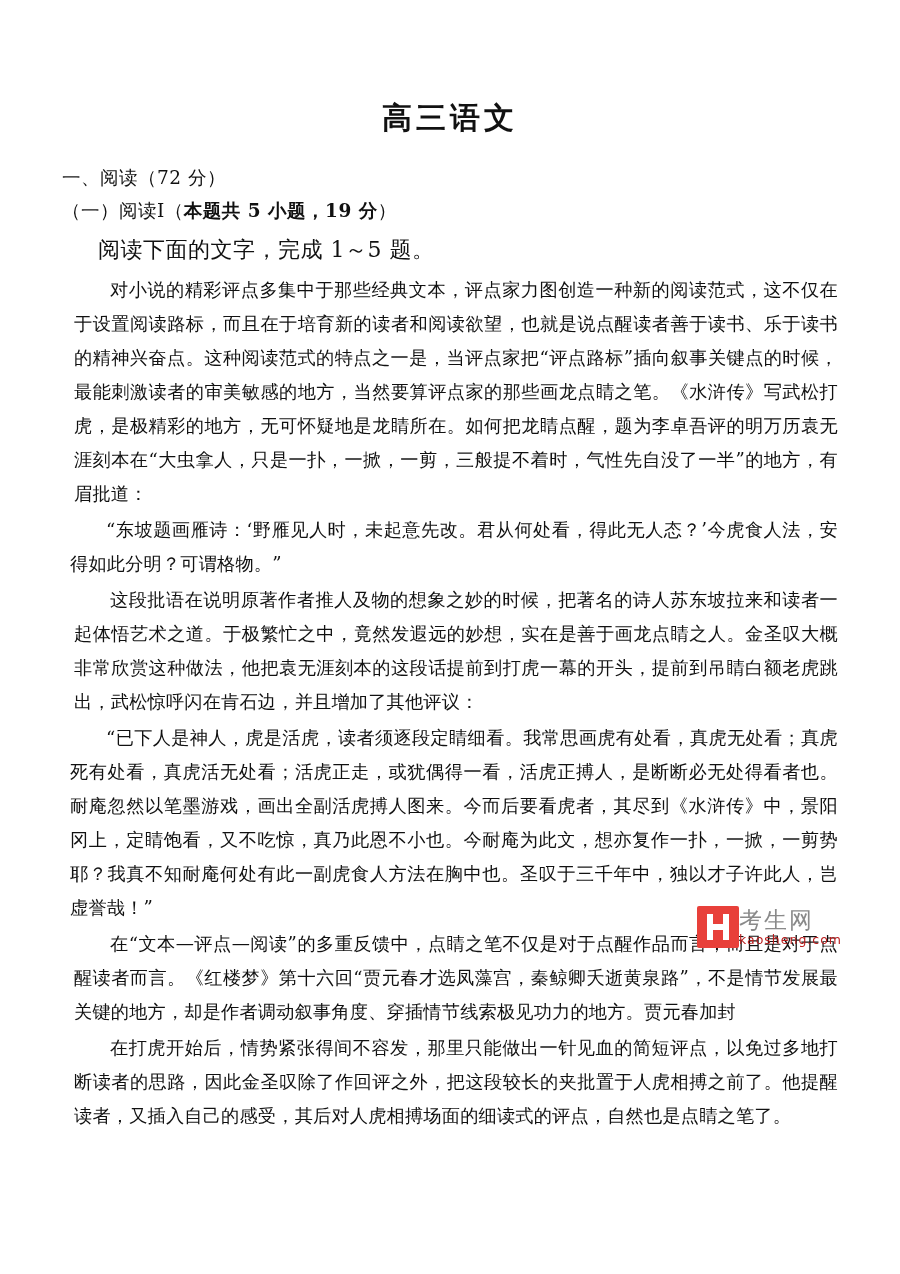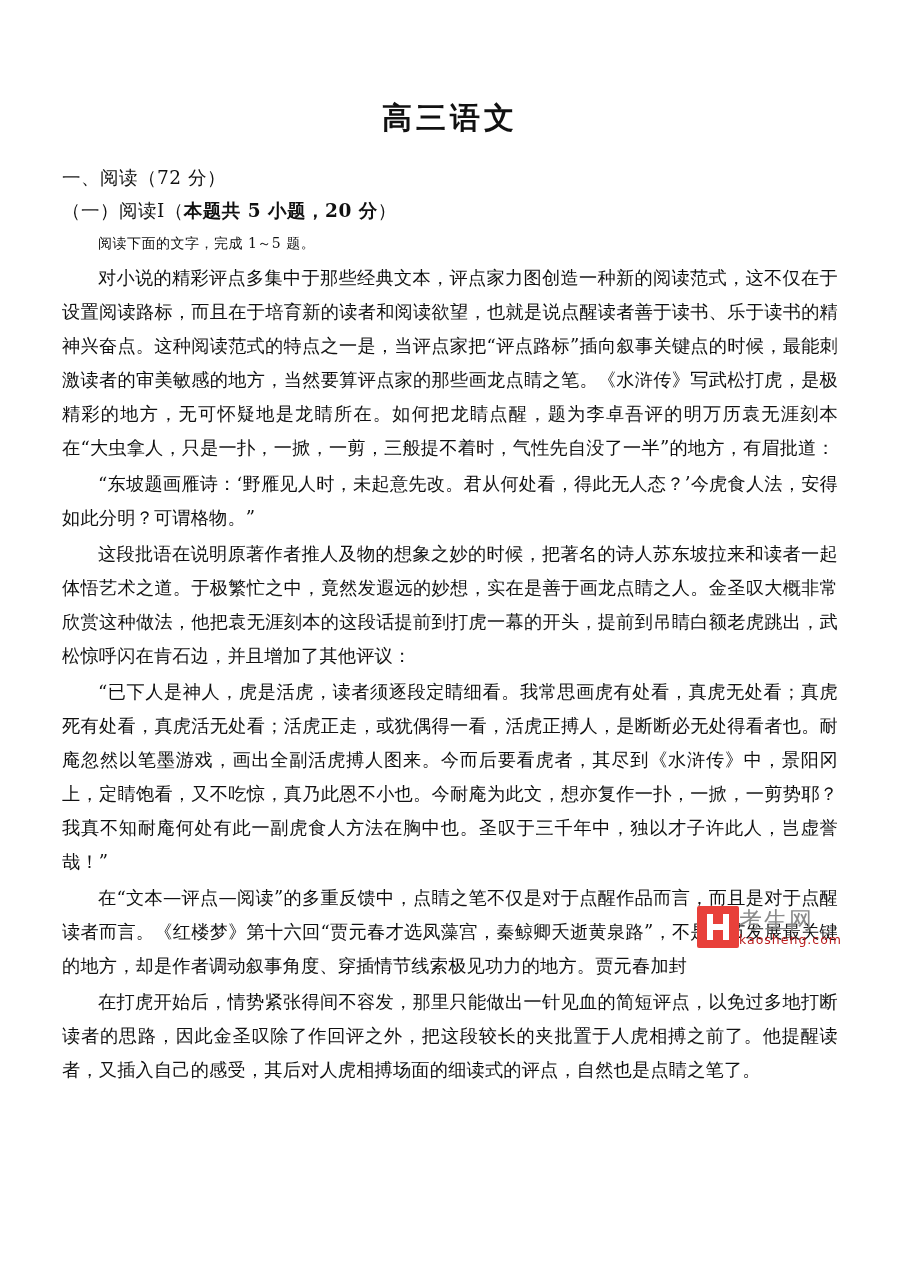--- a/index.html
+++ b/index.html
@@ -36,38 +36,38 @@
     margin: 14px 0 6px 0;
     letter-spacing: 0.5px;
   }
   .sub-head {
     font-size: 18.5px;
     margin: 8px 0 6px 0;
     letter-spacing: 0.5px;
   }
   .sub-head b { font-weight: bold; }
   .instr {
-    font-size: 14px;
+    font-size: 22px;
     margin: 12px 0 8px 0;
     text-indent: 36px;
     letter-spacing: 0.5px;
   }
   p.body-par {
     font-size: 18.2px;
     line-height: 34px;
-    margin: 0 0 2px 0;
+    margin: 0 0 2px 12px;
     text-indent: 36px;
     text-align: justify;
     text-justify: inter-ideograph;
     letter-spacing: 0.2px;
   }
   p.quote-par {
     font-size: 18.2px;
     line-height: 34px;
-    margin: 0 0 2px 0;
+    margin: 0 0 2px 8px;
     text-indent: 36px;
     text-align: justify;
     text-justify: inter-ideograph;
     letter-spacing: 0.2px;
   }
   .watermark {
     position: absolute;
     right: 58px;
     bottom: 26px;
     display: flex;
@@ -127,21 +127,21 @@
 </style>
 </head>
 <body>
 
 <div class="page">
 
   <h1 class="doc-title">高三语文</h1>
 
   <div class="section-head">一、阅读（72 分）</div>
 
-  <div class="sub-head"><span>（一）阅读I（</span><b>本题共 5 小题，20 分</b><span>）</span></div>
+  <div class="sub-head"><span>（一）阅读I（</span><b>本题共 5 小题，19 分</b><span>）</span></div>
 
   <div class="instr">阅读下面的文字，完成 1～5 题。</div>
 
   <p class="body-par">对小说的精彩评点多集中于那些经典文本，评点家力图创造一种新的阅读范式，这不仅在于设置阅读路标，而且在于培育新的读者和阅读欲望，也就是说点醒读者善于读书、乐于读书的精神兴奋点。这种阅读范式的特点之一是，当评点家把“评点路标”插向叙事关键点的时候，最能刺激读者的审美敏感的地方，当然要算评点家的那些画龙点睛之笔。《水浒传》写武松打虎，是极精彩的地方，无可怀疑地是龙睛所在。如何把龙睛点醒，题为李卓吾评的明万历袁无涯刻本在“大虫拿人，只是一扑，一掀，一剪，三般提不着时，气性先自没了一半”的地方，有眉批道：</p>
   <p class="quote-par">“东坡题画雁诗：‘野雁见人时，未起意先改。君从何处看，得此无人态？’今虎食人法，安得如此分明？可谓格物。”</p>
   <p class="body-par">这段批语在说明原著作者推人及物的想象之妙的时候，把著名的诗人苏东坡拉来和读者一起体悟艺术之道。于极繁忙之中，竟然发遐远的妙想，实在是善于画龙点睛之人。金圣叹大概非常欣赏这种做法，他把袁无涯刻本的这段话提前到打虎一幕的开头，提前到吊睛白额老虎跳出，武松惊呼闪在肯石边，并且增加了其他评议：</p>
   <p class="quote-par">“已下人是神人，虎是活虎，读者须逐段定睛细看。我常思画虎有处看，真虎无处看；真虎死有处看，真虎活无处看；活虎正走，或犹偶得一看，活虎正搏人，是断断必无处得看者也。耐庵忽然以笔墨游戏，画出全副活虎搏人图来。今而后要看虎者，其尽到《水浒传》中，景阳冈上，定睛饱看，又不吃惊，真乃此恩不小也。今耐庵为此文，想亦复作一扑，一掀，一剪势耶？我真不知耐庵何处有此一副虎食人方法在胸中也。圣叹于三千年中，独以才子许此人，岂虚誉哉！”</p>
   <p class="body-par">在“文本—评点—阅读”的多重反馈中，点睛之笔不仅是对于点醒作品而言，而且是对于点醒读者而言。《红楼梦》第十六回“贾元春才选凤藻宫，秦鲸卿夭逝黄泉路”，不是情节发展最关键的地方，却是作者调动叙事角度、穿插情节线索极见功力的地方。贾元春加封</p>
   <p class="body-par">在打虎开始后，情势紧张得间不容发，那里只能做出一针见血的简短评点，以免过多地打断读者的思路，因此金圣叹除了作回评之外，把这段较长的夹批置于人虎相搏之前了。他提醒读者，又插入自己的感受，其后对人虎相搏场面的细读式的评点，自然也是点睛之笔了。</p>
 

